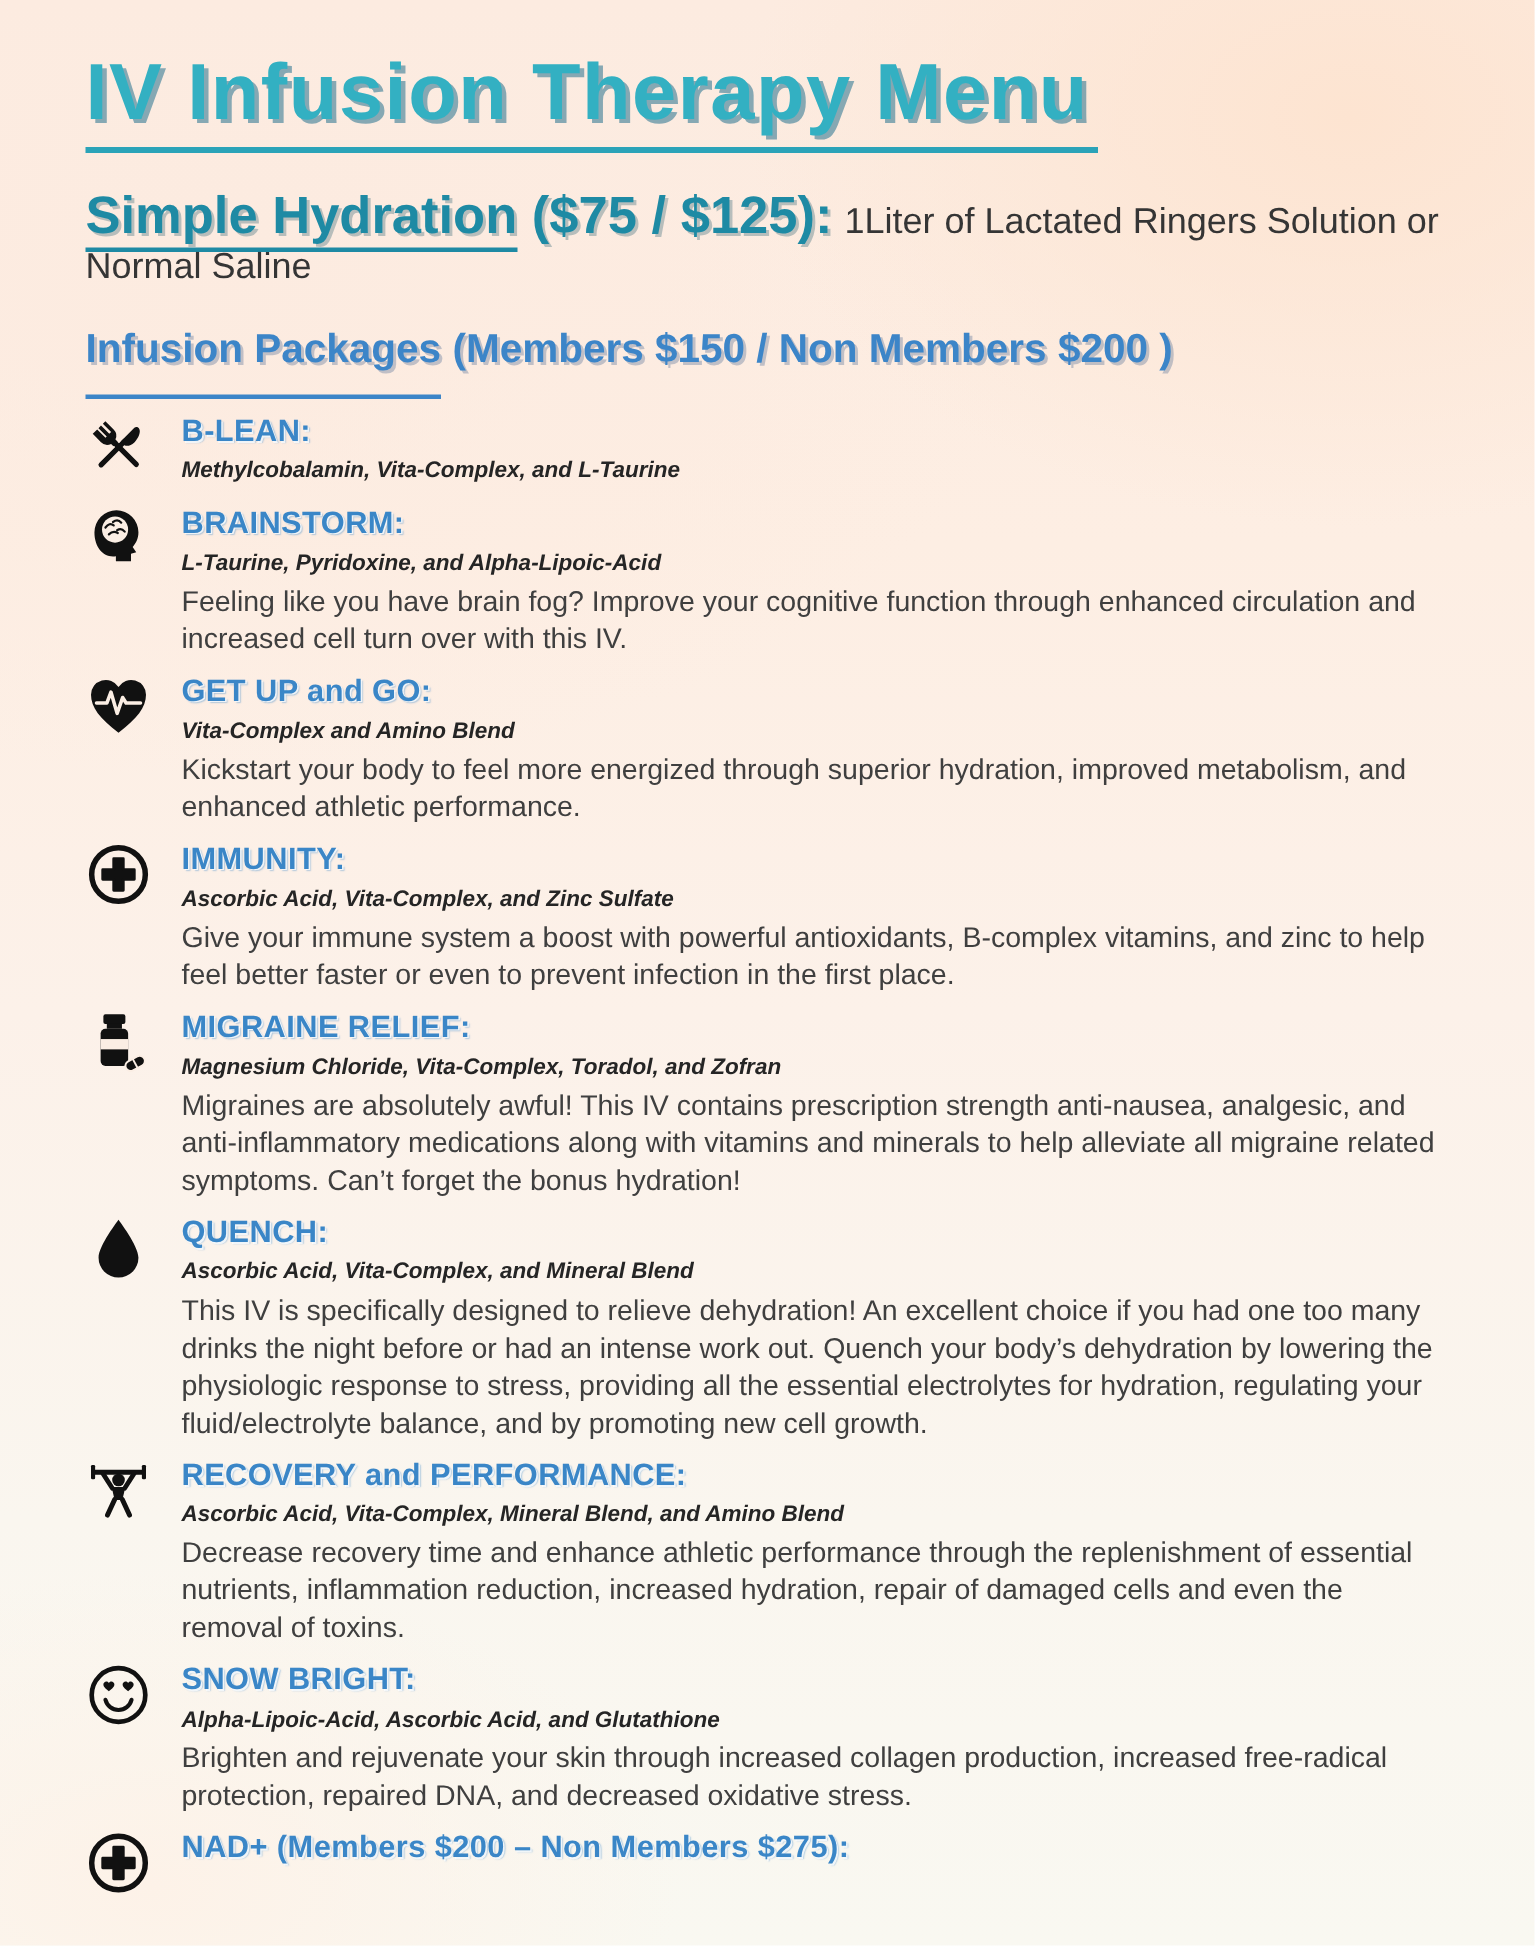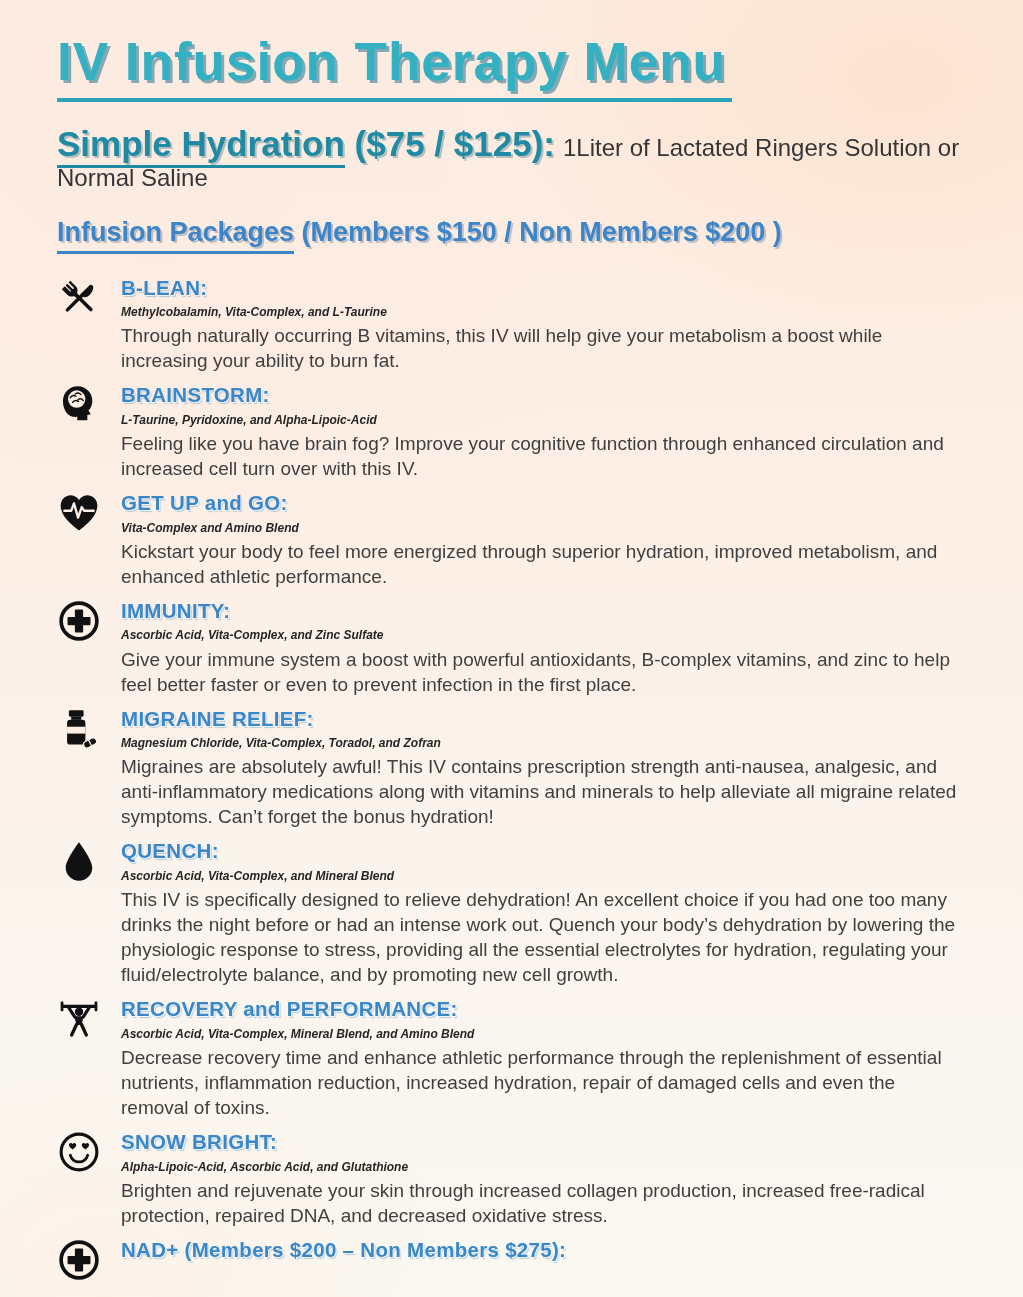--- a/index.html
+++ b/index.html
@@ -30,37 +30,37 @@
   .teal-strong{
     font-size:35px;font-weight:bold;color:#1e8aa4;
     text-shadow:2px 2px 0 rgba(23,83,104,.30);
   }
   .teal-strong .u{border-bottom:3px solid #1e8aa4;padding-bottom:2px;}
   .plain-desc{font-size:24px;color:#353535;font-weight:normal;margin-left:8px;}
   .blue-strong{
     font-size:27px;font-weight:bold;color:#3c85c8;
     text-shadow:2px 2px 0 rgba(36,74,128,.28);
   }
-  .blue-strong .u{border-bottom:3px solid #3c85c8;padding-bottom:4px;text-align:right;}
+  .blue-strong .u{border-bottom:3px solid #3c85c8;padding-bottom:16px;text-align:right;}
 
   .menu-list{margin-top:4px;}
   .item{
     display:grid;grid-template-columns:64px 1fr;
     margin-bottom:9px;
   }
   .item-icon{width:44px;height:44px;margin-top:1px;}
   .item-icon svg{width:44px;height:44px;display:block;}
   .item-body{padding-top:1px;}
   .item-title{
     font-size:20.5px;font-weight:bold;color:#3a86c7;letter-spacing:.3px;
     text-shadow:1px 1px 0 rgba(255,255,255,.8),1.6px 1.6px 1px rgba(58,134,199,.38);
     margin:0 0 4px 0;line-height:1.2;
   }
   .item-ingredients{
-    font-size:12px;font-weight:bold;font-style:italic;color:#252525;
+    font-size:15px;font-weight:bold;font-style:italic;color:#252525;
     margin:0 0 3px 0;line-height:1.35;
   }
   .item-desc{
     font-size:19px;color:#3f3f3f;line-height:25px;margin:0;
     max-width:848px;
   }
 </style>
 </head>
 <body>
 
@@ -88,21 +88,20 @@
           </g>
           <g transform="rotate(45 24 24)">
             <rect x="22.3" y="16" width="3.8" height="28" rx="1.9"></rect>
             <path d="M22.3 20 V6 c0-1.4 1.2-2.3 2.6-2.1 3 .5 4.9 5.3 4.9 9.6 0 3.6-1.9 5.9-3.7 6.5 z"></path>
           </g>
         </svg>
       </div>
     <div class="item-body">
       <p class="item-title">B-LEAN:</p>
       <p class="item-ingredients">Methylcobalamin, Vita-Complex, and L-Taurine</p>
-      <p class="item-desc">Through naturally occurring B vitamins, this IV will help give your metabolism a boost while increasing your ability to burn fat.</p>
     </div>
   </div>
 
   <div class="item">
     <div class="item-icon">
         <svg viewBox="0 0 48 48">
           <path fill="#111" d="M22.5 3.5 a16 16 0 0 1 16 16 c0 4.4-1.7 7.9-4.2 10.6 l2.6 3.9 -3.8 1 v5.5 h-11 v-3.6 c-8.7 1.4-15.6-6-15.6-17.4 a16 16 0 0 1 16-16 z"></path>
           <circle cx="21.5" cy="17.5" r="9.5" fill="#fbeee4"></circle>
           <g stroke="#111" stroke-width="1.6" fill="none" stroke-linecap="round">
             <path d="M14.5 16 q3-4 6-1.5"></path>

